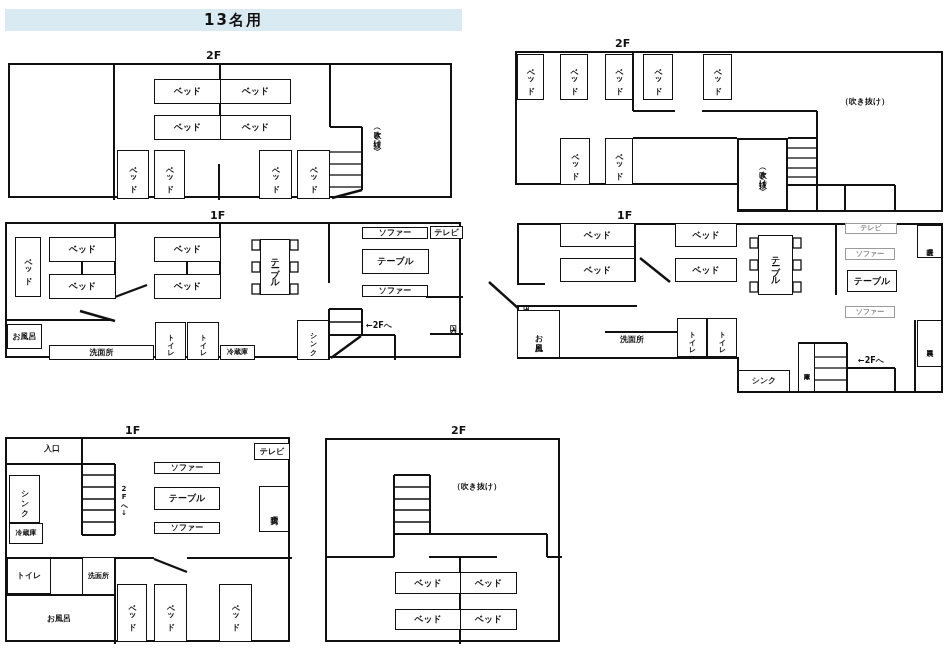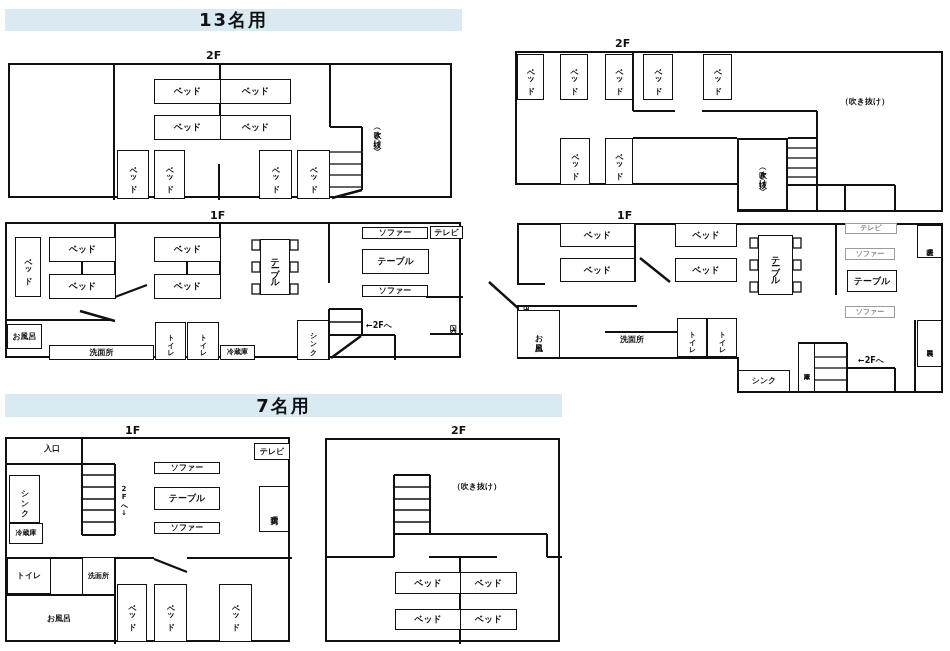--- a/index.html
+++ b/index.html
@@ -1,19 +1,19 @@
 <!DOCTYPE html>
 <html><head>
 <meta charset="utf-8">
 <style>
   html,body{margin:0;padding:0;background:#fff;}
   .canvas{position:relative;width:950px;height:651px;background:#fff;
           font-family:"DejaVu Sans","Liberation Sans",sans-serif;color:#111;}
   .hdr{position:absolute;background:#daeaf2;display:flex;align-items:center;justify-content:center;
-       font-weight:bold;font-size:18px;letter-spacing:2px;}
+       font-weight:bold;font-size:15px;letter-spacing:2px;}
   .plan{position:absolute;box-sizing:border-box;}
   .bordered{border:2px solid #111;}
   .lines{position:absolute;left:0;top:0;overflow:visible;}
   .fl{position:absolute;font-weight:bold;font-size:11px;line-height:1;}
   .box{position:absolute;border:1.5px solid #111;background:#fff;box-sizing:border-box;
        display:flex;align-items:center;justify-content:center;text-align:center;
        font-size:9px;font-weight:bold;line-height:1.15;letter-spacing:0;}
   .nb{border:none;background:transparent;}
   .v{writing-mode:vertical-rl;}
   .vu{writing-mode:vertical-rl;text-orientation:upright;}
@@ -28,23 +28,20 @@
   rect.chair{stroke-width:1.3px;fill:#fff;}
 </style>
 </head>
 <body>
 
 <div class="canvas">
 
   <div class="hdr" style="left:5px;top:9px;width:457px;height:22px;">
     <span>13名用</span>
   </div>
-  <div class="hdr" style="left:5px;top:394px;width:557px;height:23px;">
-    <span>7名用</span>
-  </div>
 
   <div class="plan bordered" style="left:8px;top:63px;width:444px;height:135px;">
     <div class="fl" style="left:196px;top:-15px;">2F</div>
     <svg class="lines" width="444" height="135">
       <g class="w">
         <line x1="104" y1="0" x2="104" y2="135"></line>
         <line x1="210" y1="0" x2="210" y2="75"></line>
         <line x1="209" y1="99" x2="209" y2="135"></line>
         <line x1="320" y1="0" x2="320" y2="62"></line>
         <line x1="320" y1="62" x2="352" y2="62"></line>

